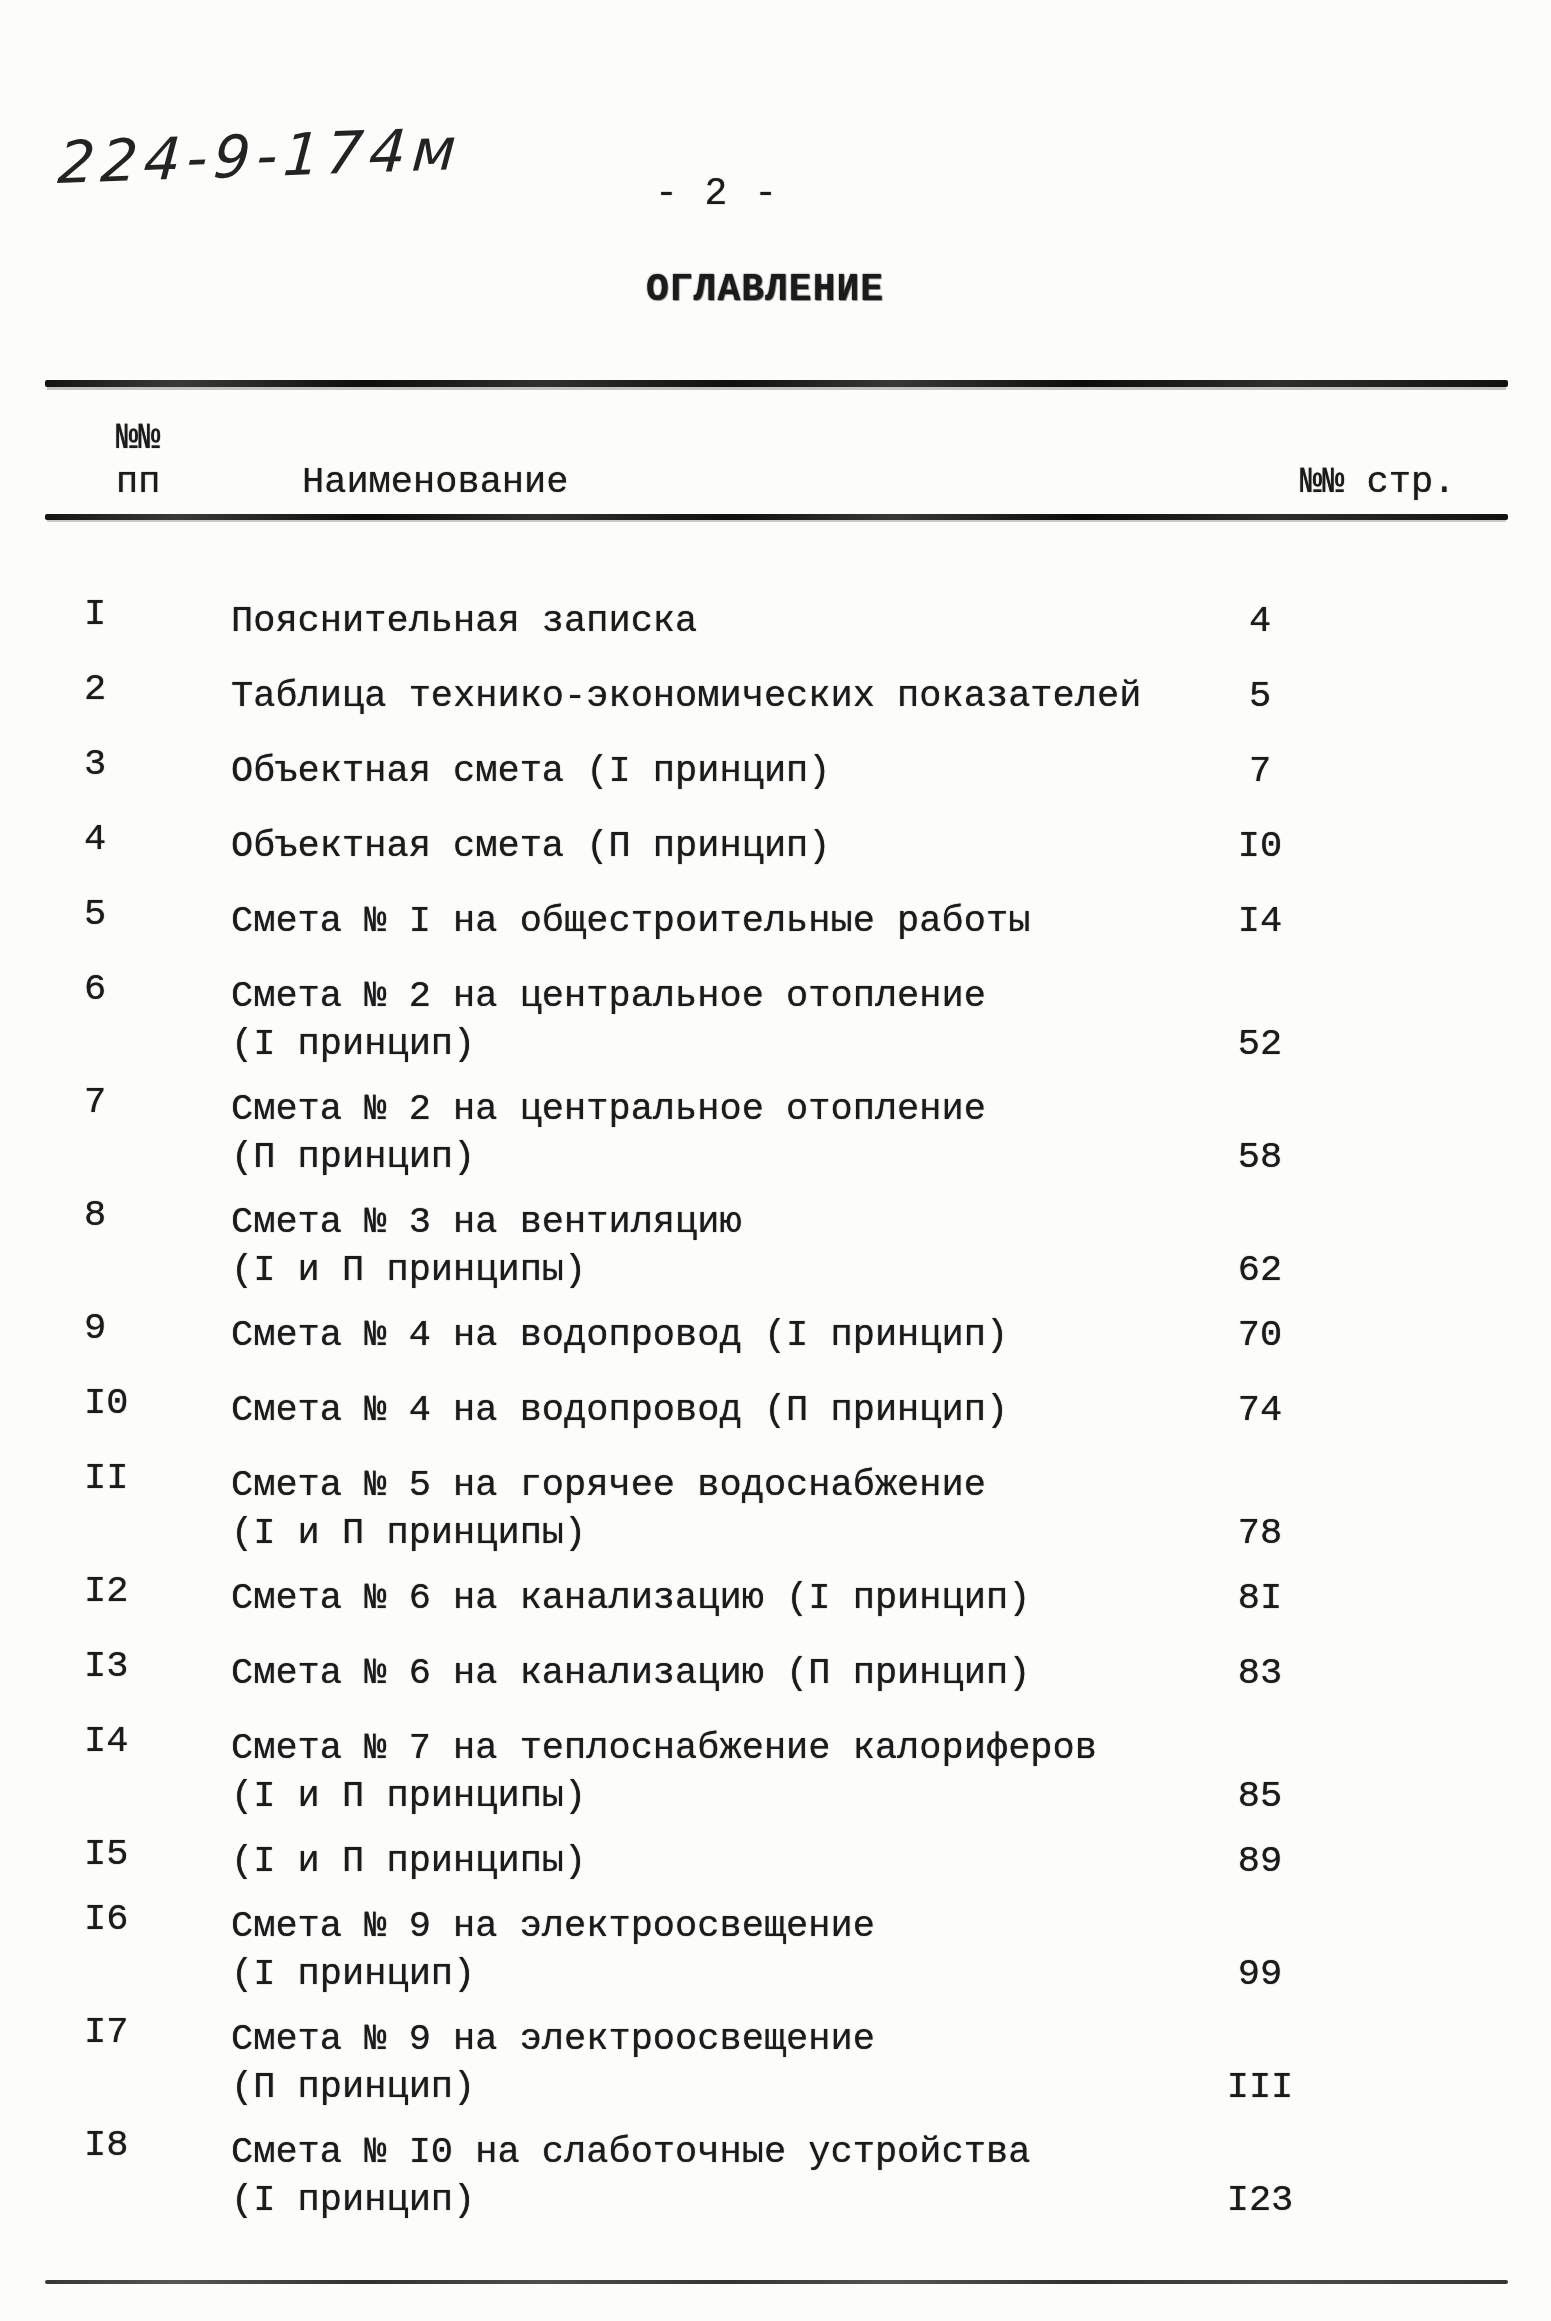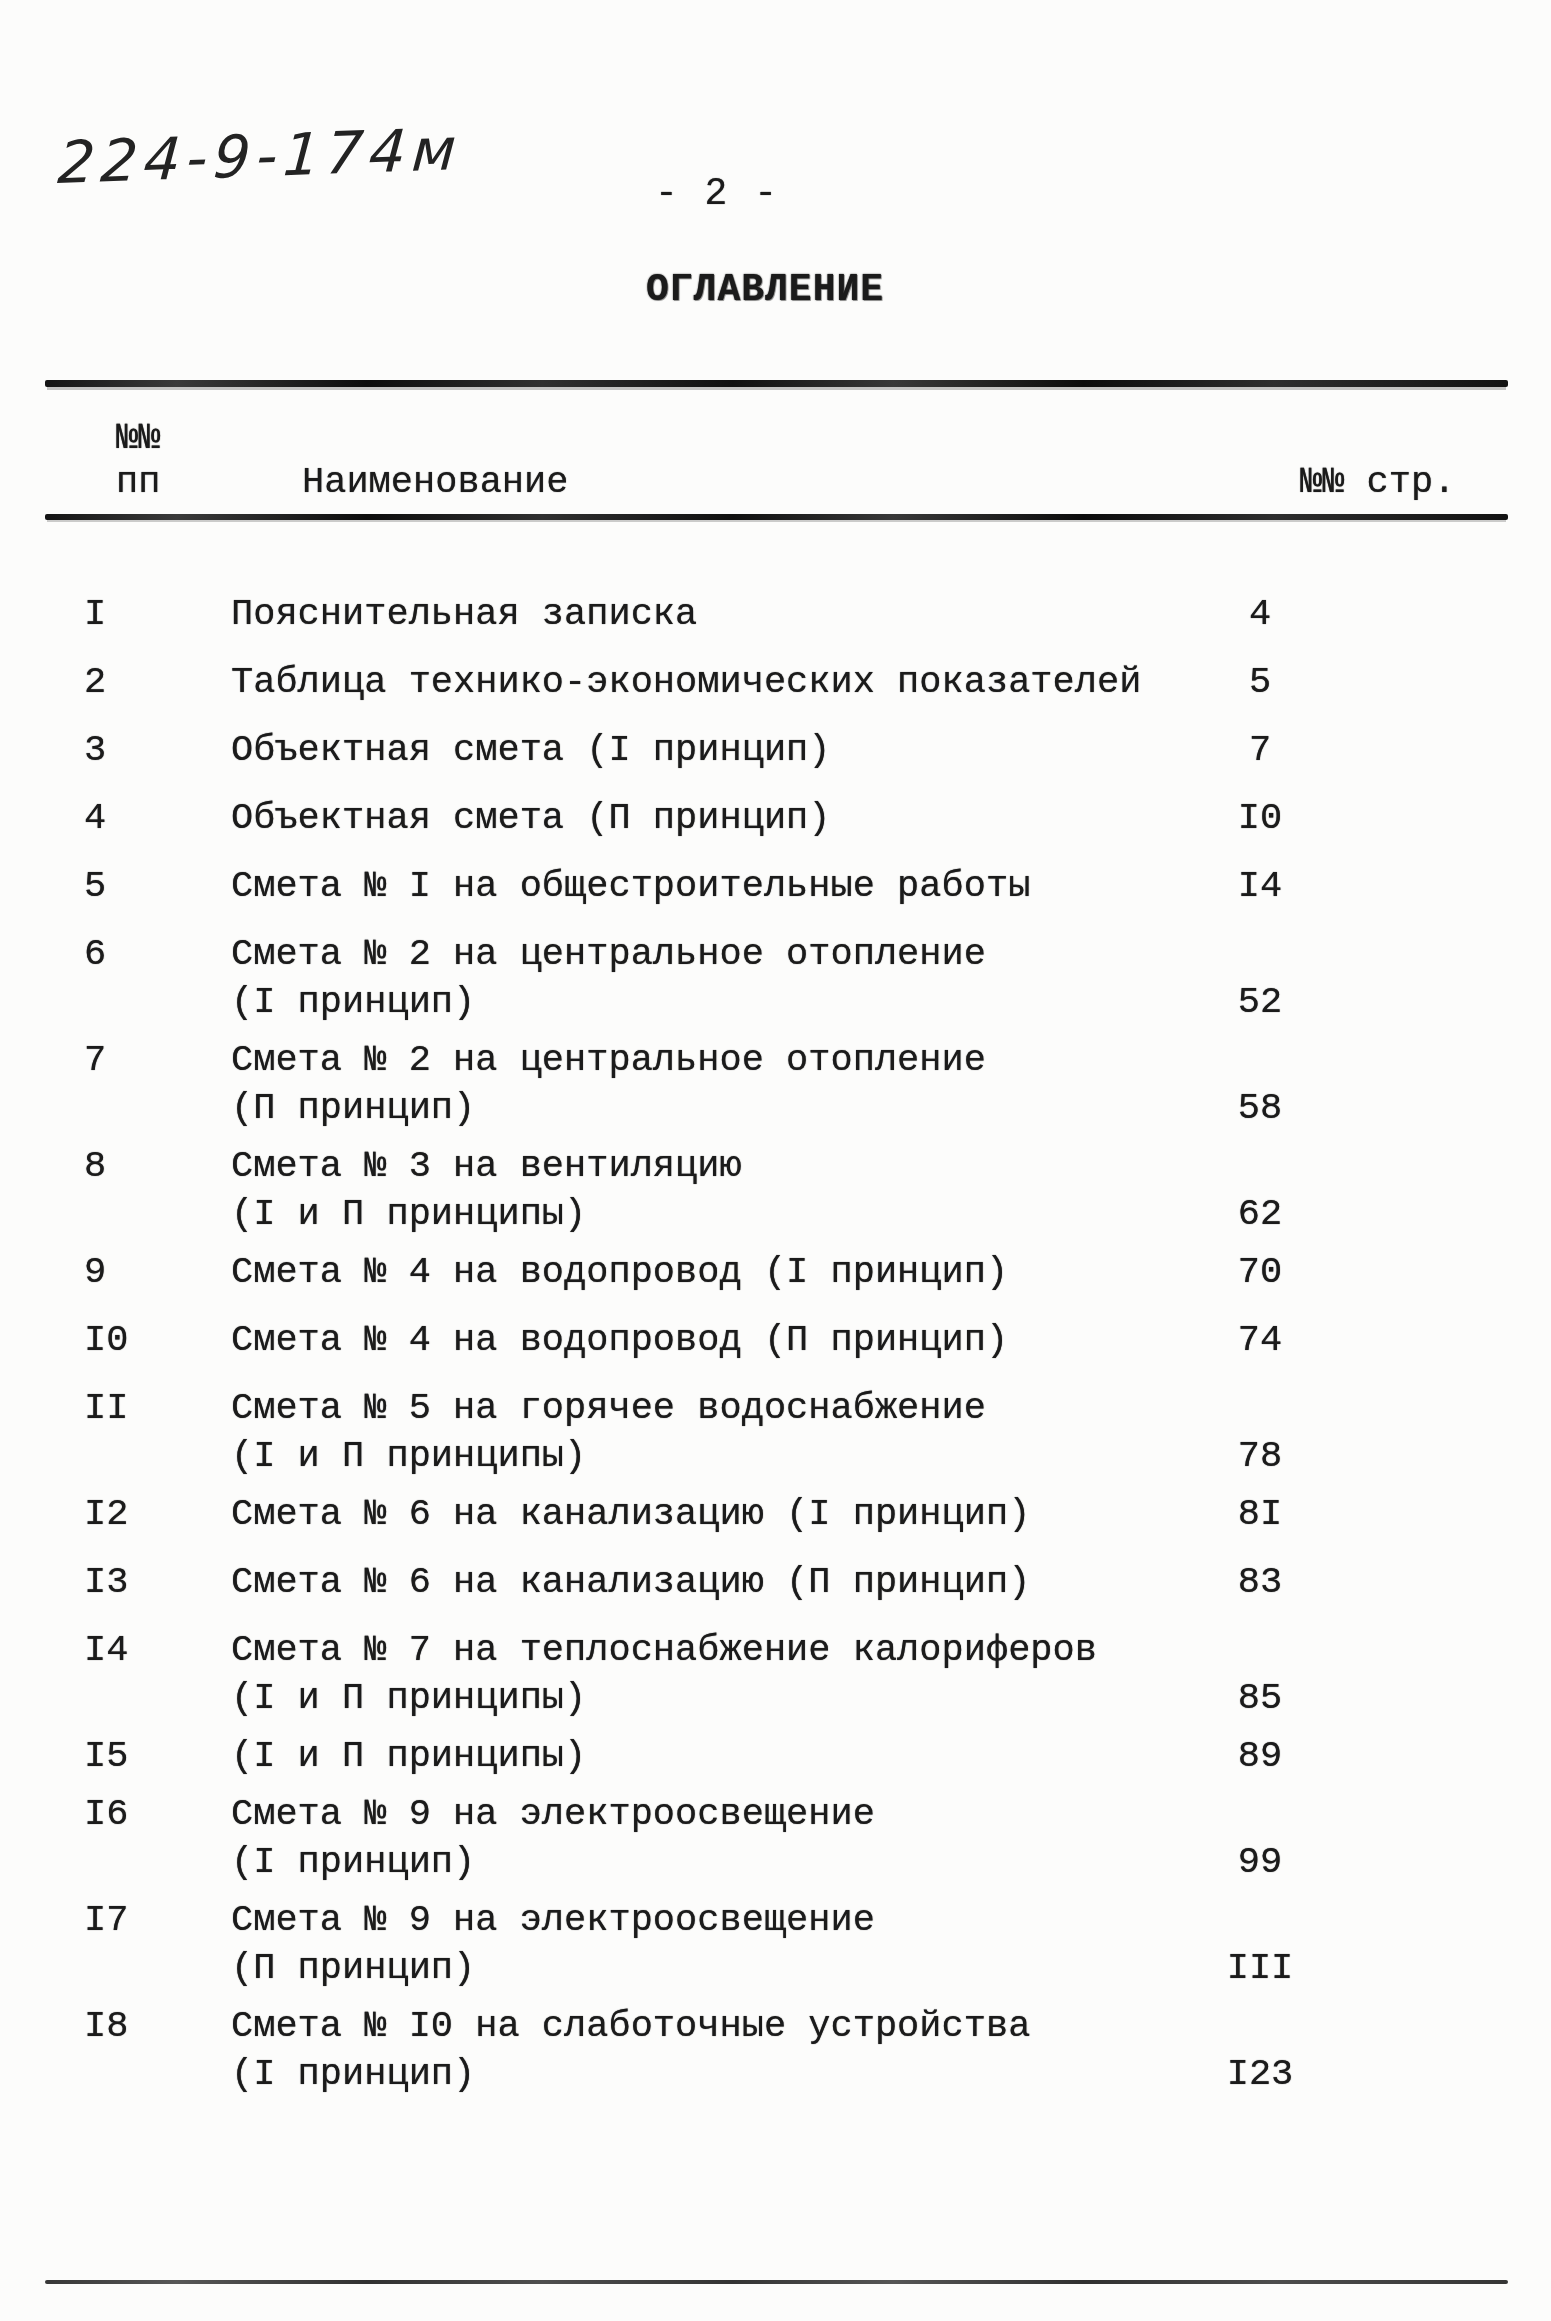--- a/index.html
+++ b/index.html
@@ -91,21 +91,21 @@
     display: grid;
     grid-template-columns: 145px 935px 200px 1fr;
     margin-left: 80px;
     font-size: 37px;
     line-height: 48px;
     text-shadow: 0 0 1px rgba(15,15,15,.8);
   }
   .row.single { margin-bottom: 20px; }
   .row.double { margin-bottom: 10px; }
   .c-num { padding-left: 4px; }
-  .c-name { padding-left: 6px; }
+  .c-name { padding-left: 6px; margin-top: 7px; }
   .c-name .l2:empty { display: none; }
   .c-page { align-self: end; text-align: center; }
 </style>
 </head>
 <body>
 
 <div class="sheet">
 
   <div class="handwriting">224-9-174м</div>
   <div class="pagenum">- 2 -</div>

